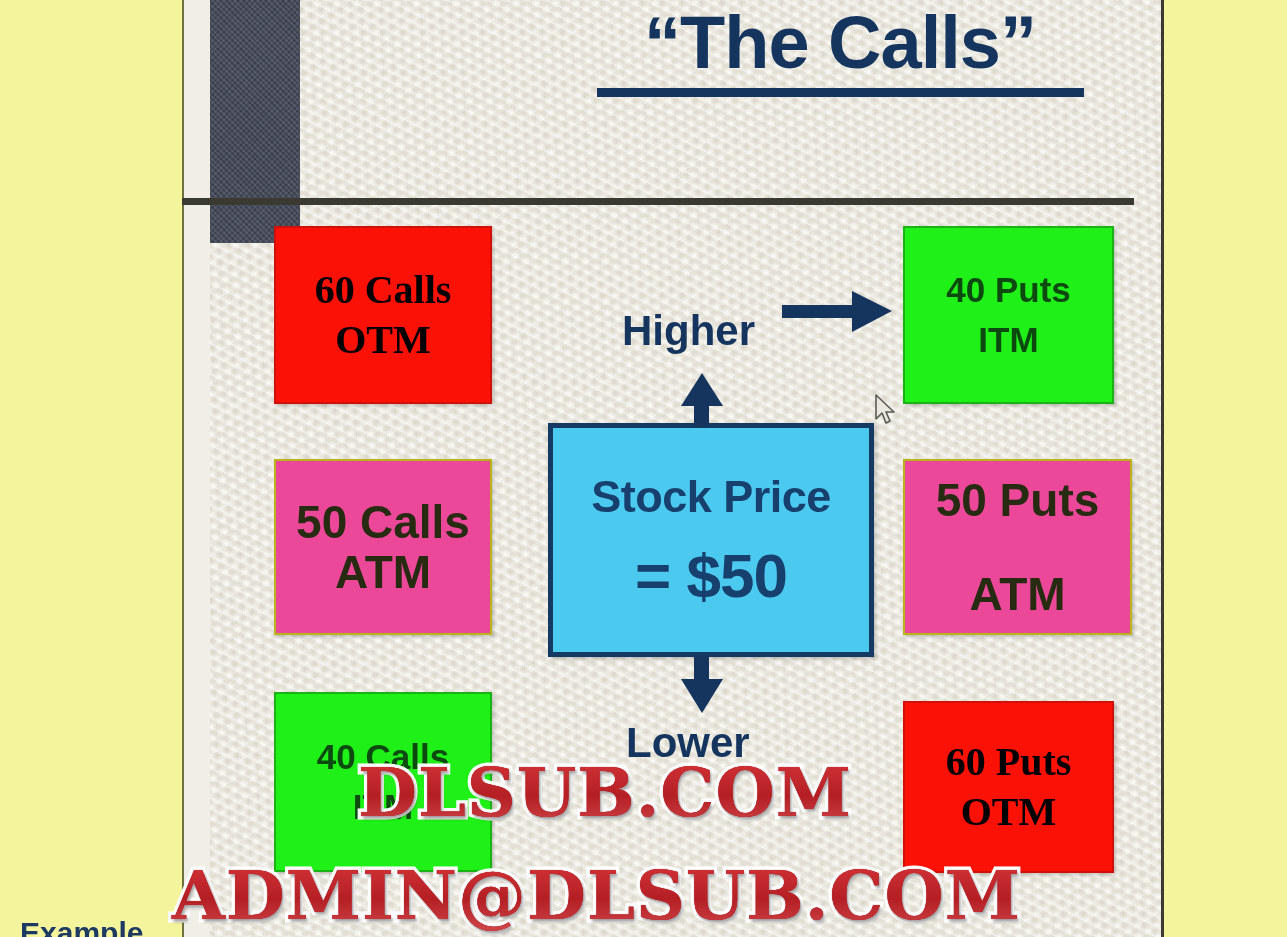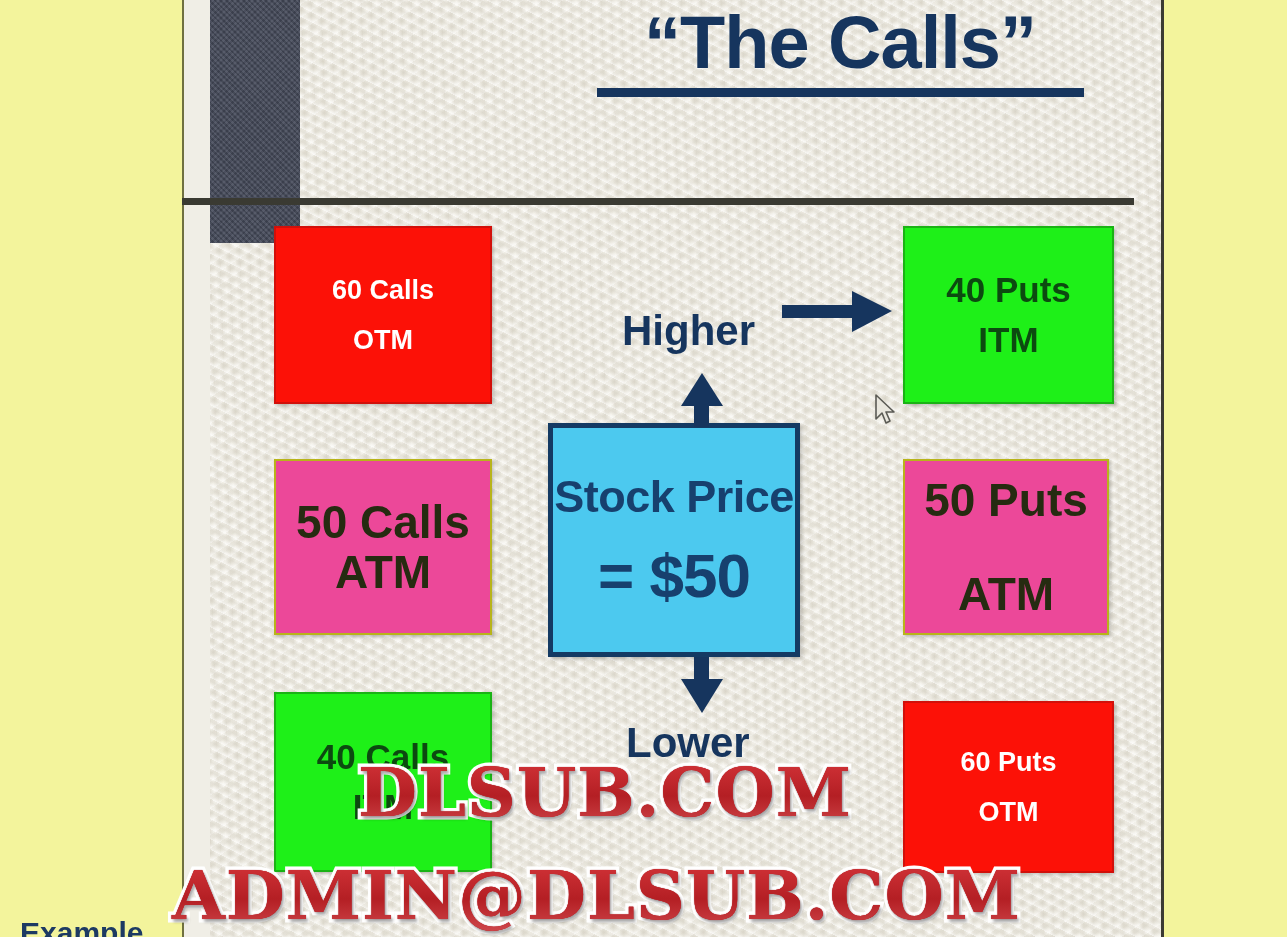--- a/index.html
+++ b/index.html
@@ -115,53 +115,54 @@
     box-shadow: 2px 2px 3px rgba(0,0,0,0.18);
   }
   .box .line {
     display: block;
     white-space: nowrap;
   }
 
   .box-red {
     background: #fc1107;
     border: 2px solid #d2100a;
-    color: #ffffff;
-    font-size: 27px;
+    color: #000000;
+    font-size: 40px;
     line-height: 50px;
+    font-family: Liberation Serif, serif;
   }
   .box-green {
     background: #1ef018;
     border: 2px solid #1ab315;
     color: #0c4a10;
     font-size: 35px;
     line-height: 50px;
   }
   .box-yellow {
     background: #ec4899;
     border: 2px solid #b8b41a;
     color: #262b11;
     font-size: 46px;
     line-height: 50px;
   }
 
   
   #box-calls-otm   { left: 274px; top: 226px; width: 218px; height: 178px; }
   #box-puts-itm    { left: 903px; top: 226px; width: 211px; height: 178px; }
   #box-calls-atm   { left: 274px; top: 459px; width: 218px; height: 176px; }
-  #box-puts-atm    { left: 903px; top: 459px; width: 206px; height: 176px; gap: 44px; }
+  #box-puts-atm    { left: 903px; top: 459px; width: 229px; height: 176px; gap: 44px; }
   #box-calls-itm   { left: 274px; top: 692px; width: 218px; height: 180px; }
   #box-puts-otm    { left: 903px; top: 701px; width: 211px; height: 172px; }
 
   
   #box-stock-price {
     position: absolute;
     left: 548px;
     top: 423px;
-    width: 252px;
+    width: 326px;
     height: 234px;
     box-sizing: border-box;
     background: #4cc9ef;
     border: 5px solid #143a63;
     display: flex;
     flex-direction: column;
     align-items: center;
     justify-content: center;
     color: #17406e;
     box-shadow: 2px 2px 4px rgba(0,0,0,0.2);

